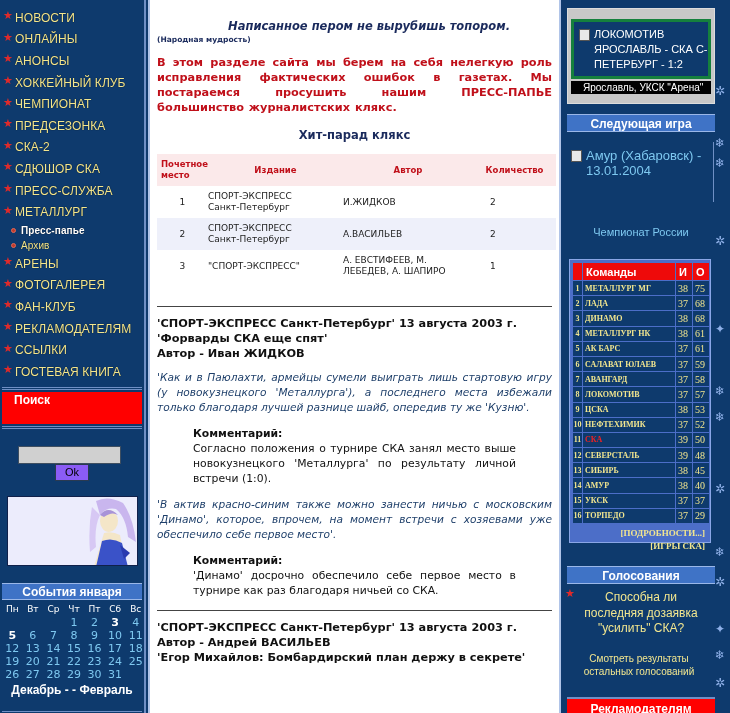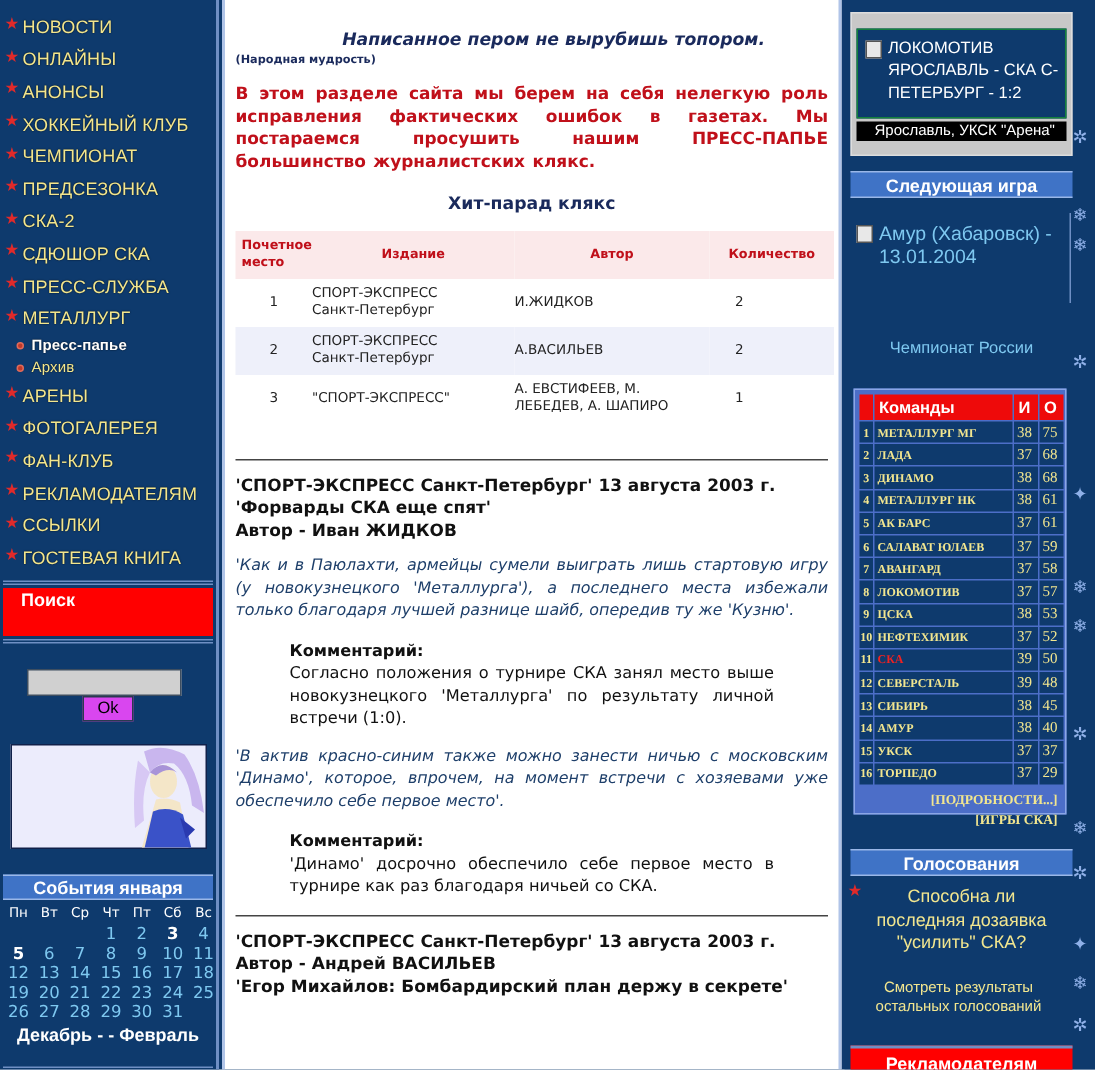--- a/index.html
+++ b/index.html
@@ -30,21 +30,21 @@
   .nav li.sub .lbl { font-size: 10px; }
   .nav li.sub.active .lbl { color: #ffffff; font-weight: bold; }
   .sep { height: 3px; border-top: 1px solid #6f8fc4; border-bottom: 1px solid #6f8fc4; margin: 4px 2px 0 2px; }
   .red-head {
     margin: 2px 2px 0 2px; height: 32px; background: #ff0000; color: #fff;
     font-weight: bold; font-size: 12px; padding-left: 12px; line-height: 16px;
     font-family: "Liberation Sans", sans-serif;
   }
   .search-box { margin: 17px 0 0 18px; width: 103px; height: 18px; background: #d0d0d0; border: 1px solid #3e4e60; }
   .ok-btn {
-    margin: 0 0 0 55px; width: 34px; height: 17px; background: #d946ef;
+    margin: 0 0 0 55px; width: 34px; height: 17px; background: #8b5cf6;
     border: 1px solid #2a3a50; font-size: 11px; color: #000; text-align: center; line-height: 15px;
     font-family: "Liberation Sans", sans-serif;
   }
   .anime-box {
     margin: 15px 0 0 7px; width: 131px; height: 70px; background: #ececfc; border: 1px solid #10204a;
     position: relative; overflow: hidden;
   }
   .blue-head {
     background: #3f73c6; color: #fff; text-align: center; font-weight: bold;
     font-family: "Liberation Sans", sans-serif; font-size: 12px;
@@ -83,21 +83,21 @@
   
   #right {
     position: absolute; left: 563px; top: 0; width: 167px; height: 713px; background: #0e3a6d;
   }
   .score-box {
     position: absolute; left: 4px; top: 8px; width: 148px; height: 96px;
     background: #c8c8c8; border: 1px solid #ddd;
   }
   .score-inner {
     position: absolute; left: 3px; top: 10px; width: 140px; height: 60px; background: #0e3a6d;
-    border: 1px solid #15803d;
+    border: 3px solid #15803d;
   }
   .score-text { color: #fff; font-size: 11px; line-height: 15px; padding: 5px 0 0 20px; position: relative; font-family: "Liberation Sans", sans-serif; }
   .doc-icon { position: absolute; width: 11px; height: 12px; background: #e8e8e8; border: 1px solid #555; }
   .ticker {
     position: absolute; left: 3px; top: 72px; width: 140px; height: 13px; background: #000;
     color: #fff; font-size: 10px; line-height: 13px; overflow: hidden; white-space: nowrap; padding-left: 12px;
     font-family: "Liberation Sans", sans-serif;
   }
   .r-head {
     position: absolute; left: 4px; width: 148px; height: 18px;

